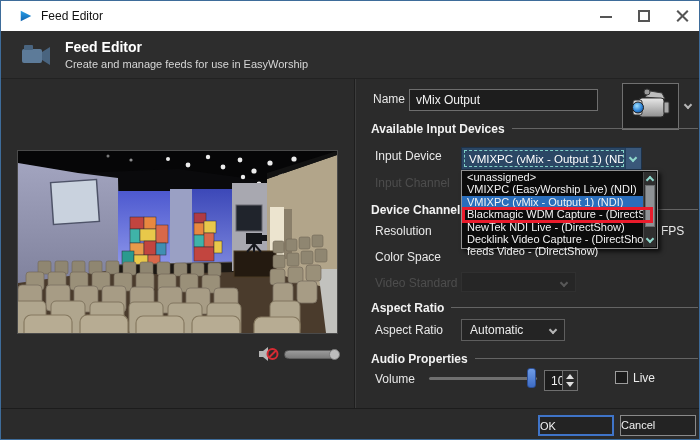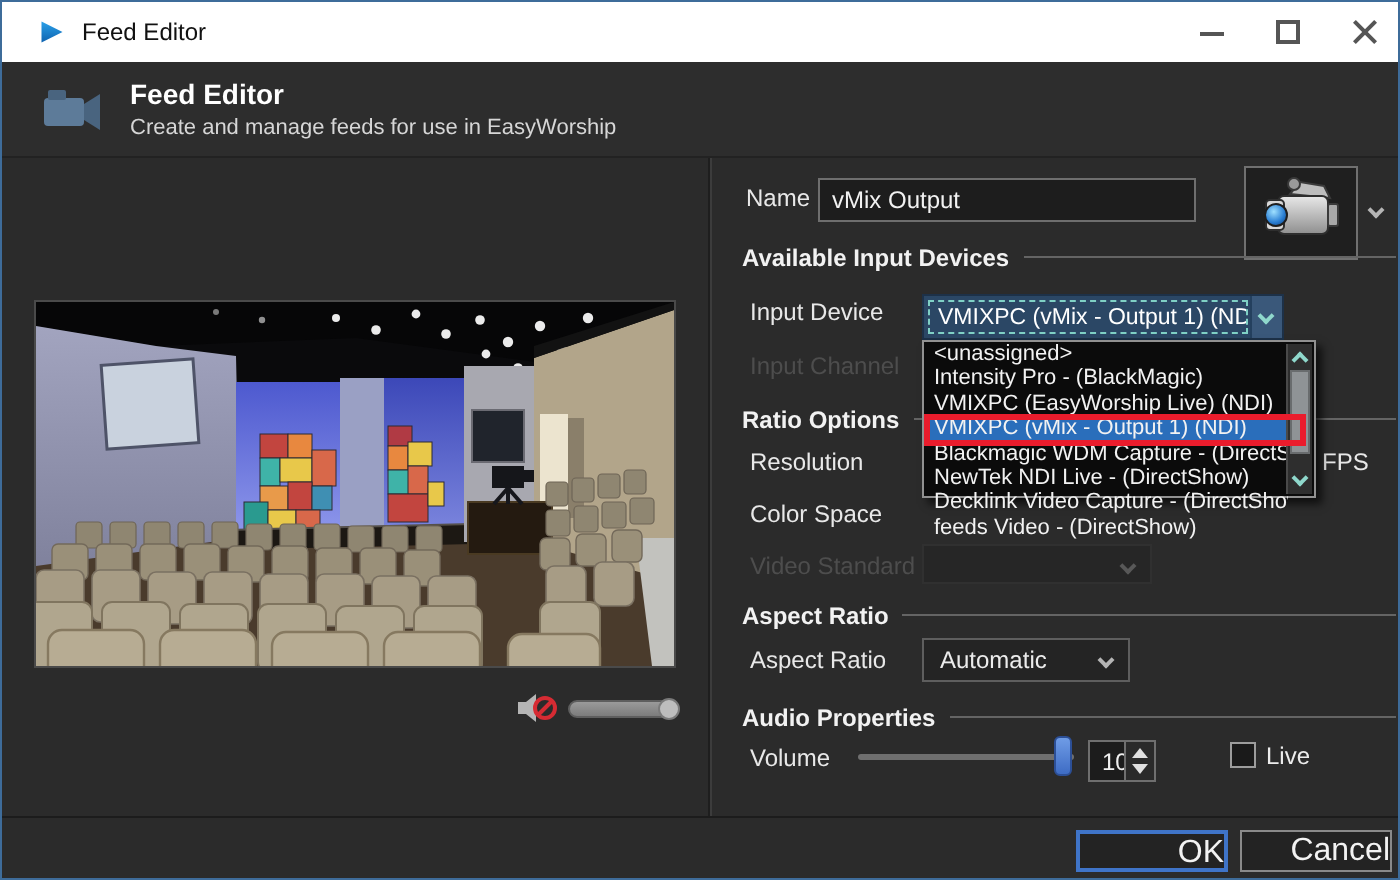--- a/index.html
+++ b/index.html
@@ -72,21 +72,21 @@
   .slider-track{position:absolute;left:428px;top:376px;width:108px;height:3px;background:#6f6f6f;border-radius:2px;cursor:pointer;}
   .slider-thumb{position:absolute;left:526px;top:367px;width:9px;height:20px;border-radius:3px;background:linear-gradient(#6f9ce6,#3e6cc4);border:1px solid #2c4f96;cursor:pointer;}
   .spinner{position:absolute;left:543px;top:369px;width:34px;height:21px;background:#1c1c1c;border:1px solid #6f6f6f;}
   .spinner .sval{position:absolute;left:6px;top:3px;font-size:12px;color:#f0f0f0;}
   .spinner .sarrows{position:absolute;right:0;top:0;width:15px;height:19px;background:#2a2a2a;border-left:1px solid #6f6f6f;cursor:pointer;}
   .spinner .tri-up{position:absolute;left:3px;top:3px;width:0;height:0;border-left:4px solid transparent;border-right:4px solid transparent;border-bottom:5px solid #e0e0e0;}
   .spinner .tri-dn{position:absolute;left:3px;bottom:3px;width:0;height:0;border-left:4px solid transparent;border-right:4px solid transparent;border-top:5px solid #e0e0e0;}
   .checkbox{position:absolute;left:614px;top:370px;width:13px;height:13px;background:#1a1a1a;border:1px solid #9c9c9c;cursor:pointer;}
   .mute-lbl{position:absolute;left:632px;top:370px;font-size:12px;color:#ececec;}
 
-  .btn{position:absolute;top:414px;width:76px;height:21px;background:#232323;color:#f2f2f2;font-size:16px;text-align:right;line-height:19px;cursor:pointer;}
+  .btn{position:absolute;top:414px;width:76px;height:21px;background:#232323;color:#f2f2f2;font-size:11px;text-align:left;line-height:19px;cursor:pointer;}
   .btn-ok{left:537px;border:2px solid #3f74c8;}
   .btn-cancel{left:619px;border:1px solid #8a8a8a;}
 </style>
 </head>
 <body>
 
 <div class="window">
 
   <div class="titlebar">
     <svg class="tb-icon" viewBox="0 0 16 16">
@@ -322,39 +322,38 @@
   <span class="lbl" style="left:374px;top:148px;">Input Device</span>
   <div class="combo-open">
     <div class="txt">VMIXPC (vMix - Output 1) (NDI)</div>
     <div class="cbtn">
         <span class="chev teal"></span>
       </div>
   </div>
 
   <div class="dropdown">
     <div class="dd-item">&lt;unassigned&gt;</div>
-    <div class="dd-item">Intensity Pro - (BlackMagic)</div>
     <div class="dd-item">VMIXPC (EasyWorship Live) (NDI)</div>
     <div class="dd-item selected">VMIXPC (vMix - Output 1) (NDI)</div>
     <div class="dd-item">Blackmagic WDM Capture - (DirectShow)</div>
     <div class="dd-item">NewTek NDI Live - (DirectShow)</div>
     <div class="dd-item">Decklink Video Capture - (DirectShow)</div>
     <div class="dd-item">feeds Video - (DirectShow)</div>
     <div class="dd-scroll">
       <span class="chev teal up sb-up"></span>
       <div class="sb-thumb"></div>
       <span class="chev teal sb-dn"></span>
     </div>
     <div class="dd-annotation"></div>
   </div>
 
   <span class="lbl dis" style="left:374px;top:175px;">Input Channel</span>
 
   <div class="section" style="top:201px;">
-    <span class="st">Ratio Options</span>
+    <span class="st">Device Channel</span>
   </div>
   <span class="lbl" style="left:374px;top:223px;">Resolution</span>
   <span class="lbl" style="left:660px;top:223px;">FPS</span>
   <span class="lbl" style="left:374px;top:249px;">Color Space</span>
   <span class="lbl dis" style="left:374px;top:275px;">Video Standard</span>
   <div class="combo disabled" style="left:460px;top:271px;width:115px;height:20px;">
     <span class="cchev chev dim"></span>
   </div>
 
   <div class="section" style="top:299px;">

